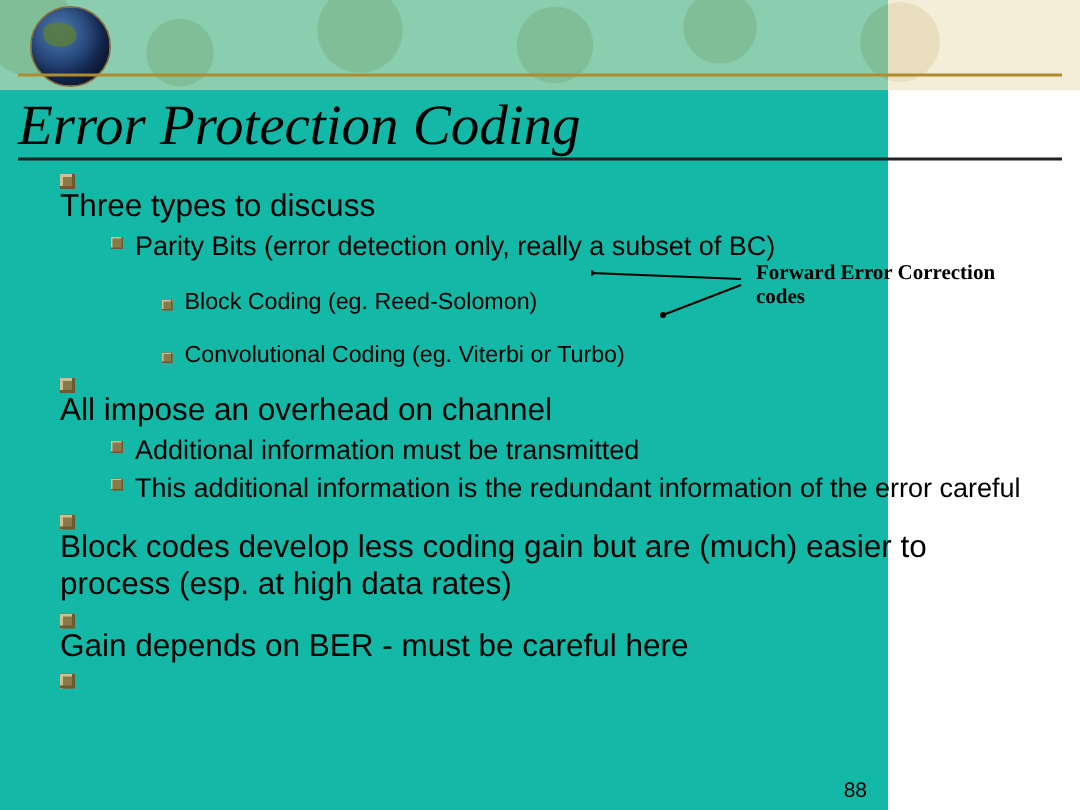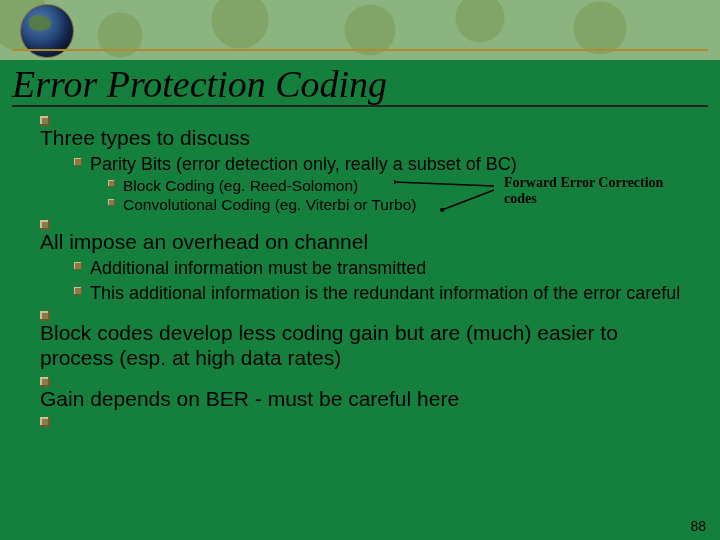--- a/index.html
+++ b/index.html
@@ -1,17 +1,17 @@
 <!DOCTYPE html>
 <html><head>
 <meta charset="utf-8">
 <style>
   * { margin: 0; padding: 0; box-sizing: border-box; }
   html, body { width: 720px; height: 540px; overflow: hidden; background: #fff; font-family: Verdana, Geneva, sans-serif; }
-  .slide { position: relative; width: 720px; height: 540px; background: #15803d; }
+  .slide { position: relative; width: 592px; height: 540px; background: #14b8a6; }
   .header-bg {
     position: absolute; top: 0; left: 0; width: 720px; height: 60px;
     background:
       radial-gradient(circle at 20px 20px, #d8c48a 30px, transparent 31px),
       radial-gradient(circle at 120px 35px, #d8c48a 22px, transparent 23px),
       radial-gradient(circle at 240px 20px, #d8c48a 28px, transparent 29px),
       radial-gradient(circle at 370px 30px, #d8c48a 25px, transparent 26px),
       radial-gradient(circle at 480px 18px, #d8c48a 24px, transparent 25px),
       radial-gradient(circle at 600px 28px, #d8c48a 26px, transparent 27px),
       #ece0b8;
@@ -32,21 +32,21 @@
   .title {
     position: absolute; top: 62px; left: 12px;
     font-family: "Times New Roman", serif; font-style: italic;
     font-size: 38px; color: #000;
   }
   .title-underline { position: absolute; top: 105px; left: 12px; width: 696px; height: 2px; background: #222; }
   .content { position: absolute; top: 110px; left: 40px; width: 654px; }
   .b1, .b2, .b3 { display: flex; align-items: flex-start; }
   .b1 { margin-left: 0; margin-top: 2px; flex-direction: column; }
   .b2 { margin-left: 34px; margin-top: 3px; }
-  .b3 { margin-left: 68px; margin-top: 0; }
+  .b3 { margin-left: 68px; margin-top: 16px; align-items: center; }
   .bul { flex: 0 0 auto; margin-right: 8px; margin-top: 4px; }
   .sq1 { width: 10px; height: 10px; background: #8a7a4a; box-shadow: inset -2px -2px 0 #6b5b2f, inset 2px 2px 0 #cdbf8e; }
   .sq2 { width: 8px; height: 8px; background: #8a7a4a; box-shadow: inset -1px -1px 0 #6b5b2f, inset 1px 1px 0 #cdbf8e; }
   .sq3 { width: 7px; height: 7px; background: #8a7a4a; box-shadow: inset -1px -1px 0 #6b5b2f, inset 1px 1px 0 #cdbf8e; }
   .t1 { font-size: 21px; line-height: 1.18; color: #000; }
   .t2 { font-size: 18px; line-height: 1.22; color: #000; }
   .t3 { font-size: 15.5px; line-height: 1.25; color: #000; }
   .annotation {
     position: absolute; top: 175px; left: 504px; width: 190px;
     font-family: "Times New Roman", serif; font-size: 14px; line-height: 1.12; color: #000; font-weight: bold;

